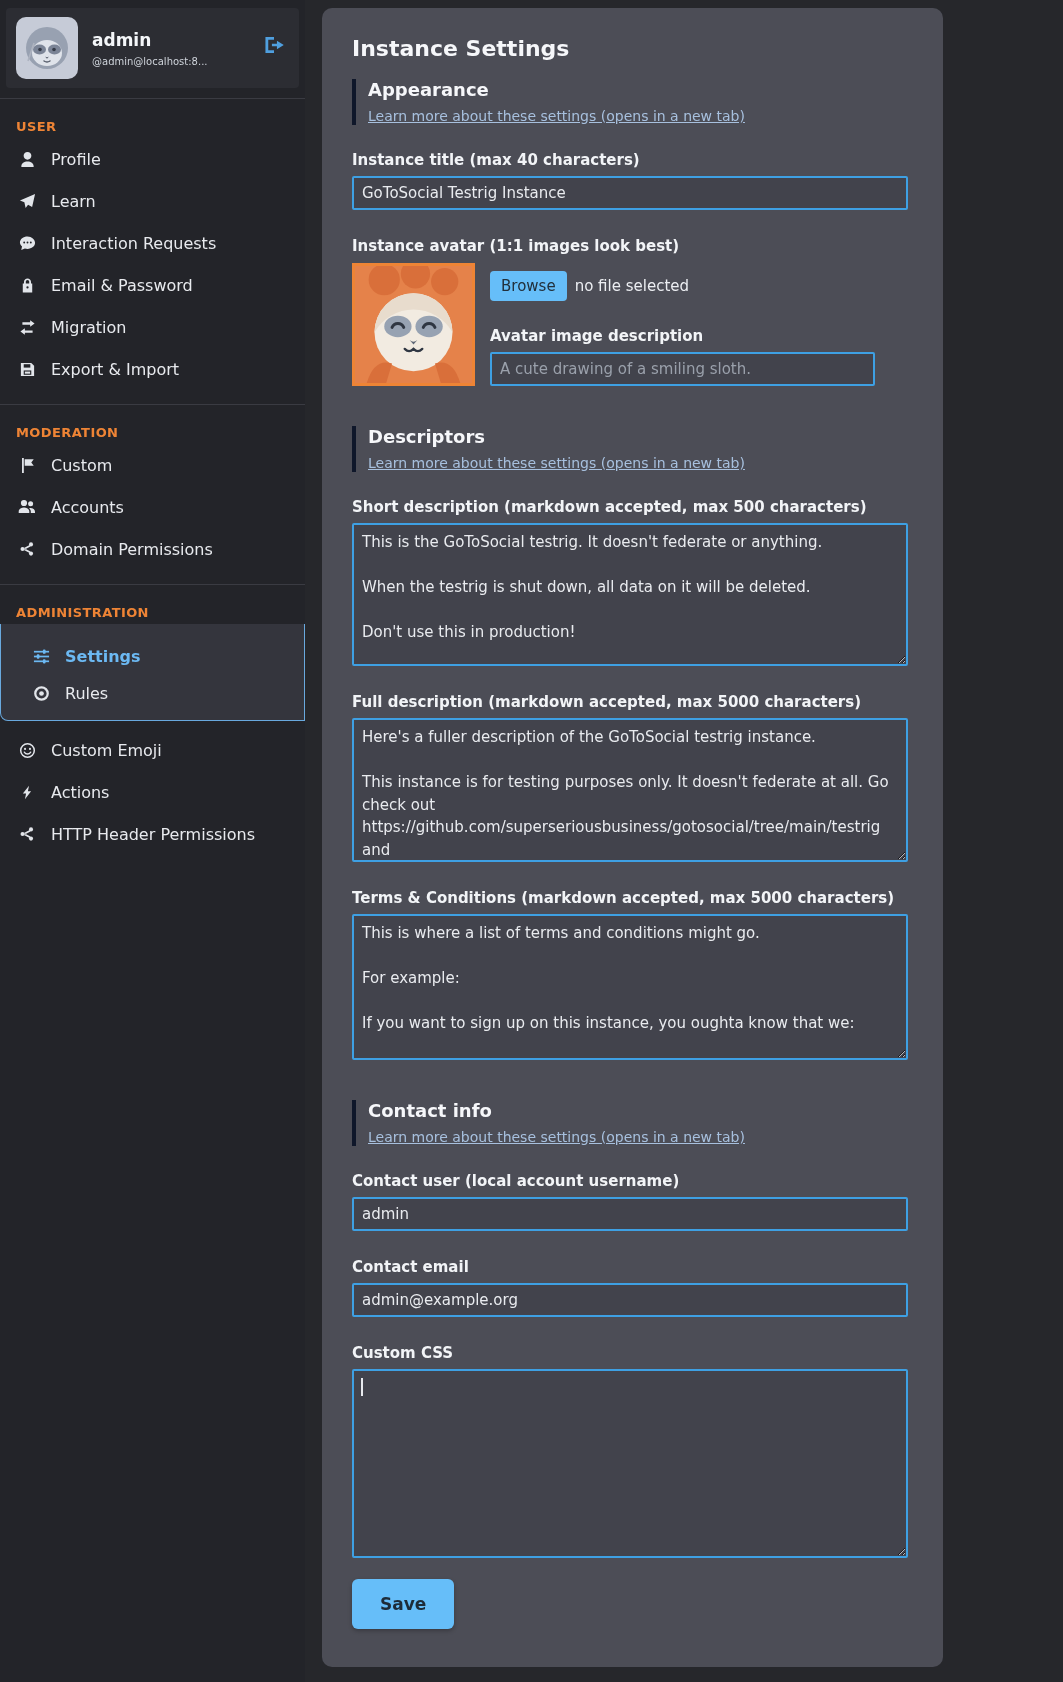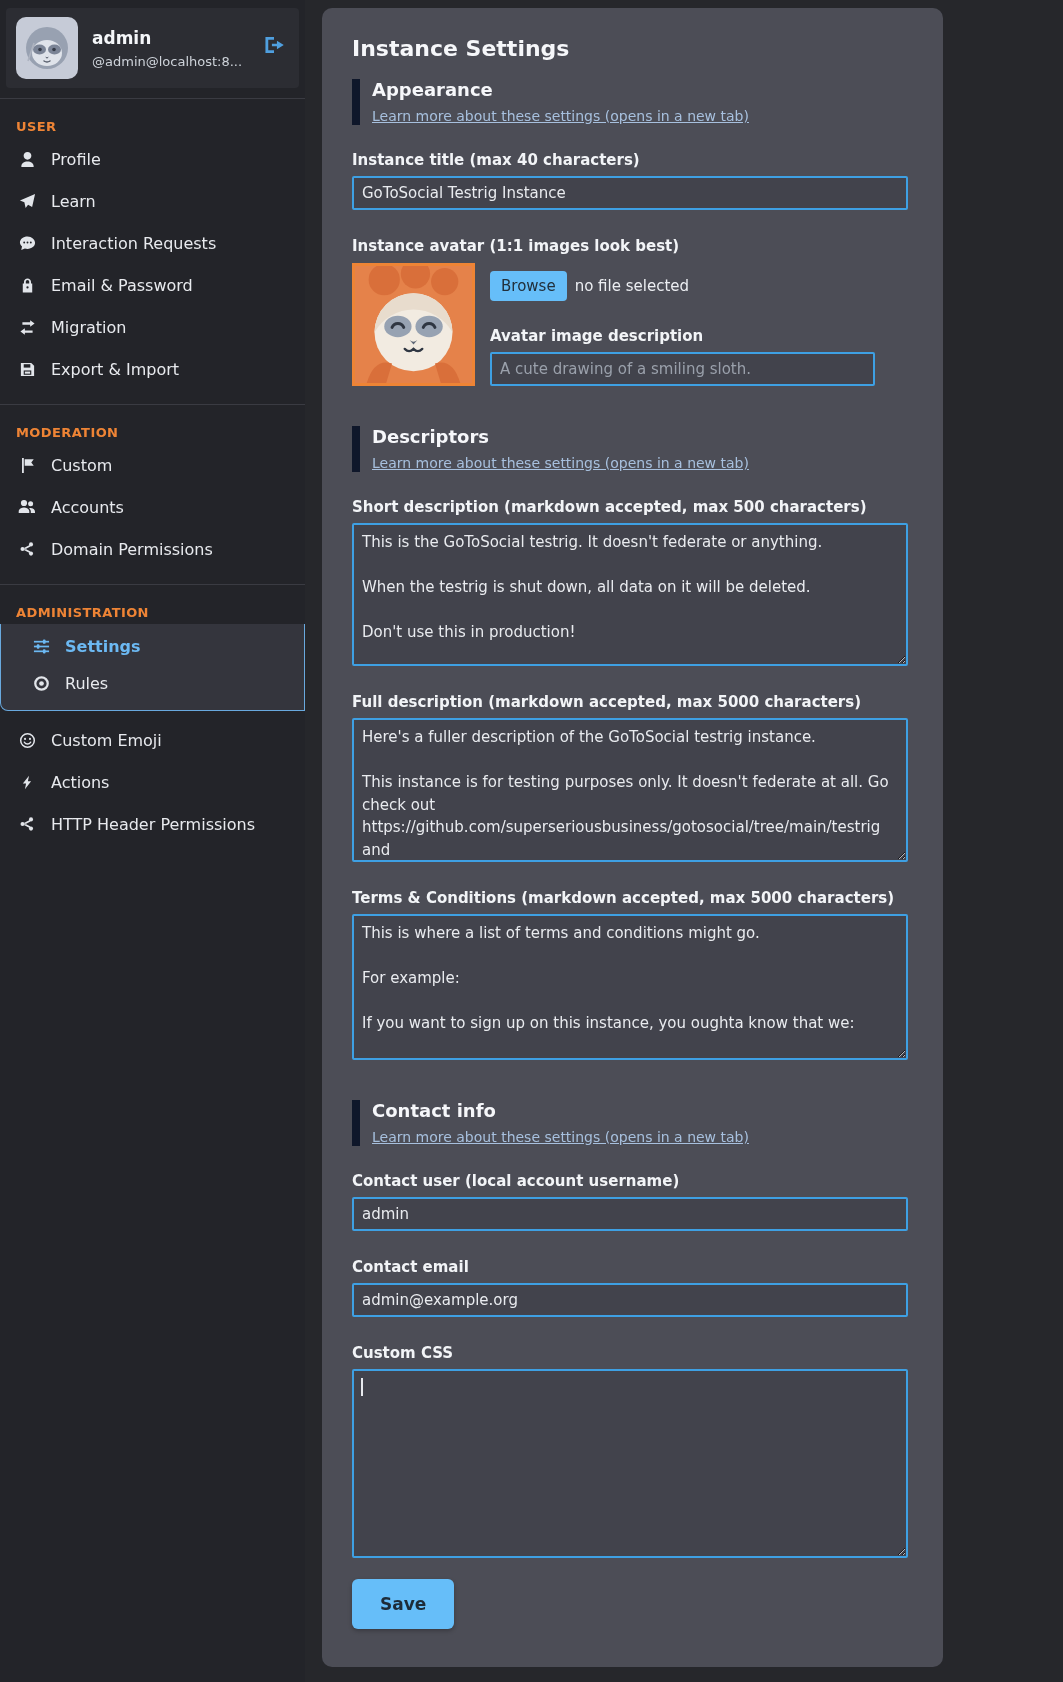--- a/index.html
+++ b/index.html
@@ -12,55 +12,55 @@
   .layout { display:flex; width:951px; height:1682px; }
 
   
   .sidebar { width:305px; flex:0 0 305px; background:#232429; }
   .user-card {
     margin:8px 6px 0 6px; padding:9px 10px; background:#2c2d33;
     border-radius:4px; display:flex; align-items:center; gap:14px; position:relative;
   }
   .user-card .avatar { width:62px; height:62px; border-radius:10px; flex:0 0 62px; }
   .user-card .uname { font-weight:bold; font-size:17px; color:#f4f6f9; margin-bottom:6px; }
-  .user-card .uhandle { font-size:13px; color:#ced3da; }
+  .user-card .uhandle { font-size:10px; color:#ced3da; }
   .logout { position:absolute; right:14px; top:26px; color:#4f9fdf; cursor:pointer; }
   .sidebar-divider { border-top:1px solid #3a3b42; margin:10px 0 0 0; }
 
   .nav-section-header {
     color:#ee8435; font-weight:bold; font-size:13px; letter-spacing:.4px;
     padding:20px 16px 4px 16px;
   }
   .nav-item {
     display:flex; align-items:center; gap:14px; height:42px;
     padding-left:17px; font-size:16px; color:#e8eaee; cursor:pointer;
   }
   .nav-item .ico { width:20px; display:flex; justify-content:center; color:#e2e5ea; }
   .nav-item.selected {
     background:#8dcbf9; color:#23282e; font-weight:bold;
     border-radius:8px 8px 0 0; height:37px; margin-top:6px;
   }
   .nav-item.selected .ico { color:#23282e; }
   .submenu {
     background:#34353d; border:1px solid #69a9de; border-top:none;
-    border-radius:0 0 0 8px; padding:4px 0 8px 0; margin-bottom:8px;
+    border-radius:0 0 0 8px; padding:14px 0 8px 0; margin-bottom:8px;
   }
   .submenu .nav-item { height:37px; padding-left:30px; font-size:16px; }
   .submenu .nav-item.active { color:#6cb9f3; font-weight:bold; }
   .submenu .nav-item.active .ico { color:#6cb9f3; }
 
   
   .main-wrap { flex:1; padding:8px 8px 15px 17px; }
   .panel {
     background:#4c4d56; border-radius:10px; height:1659px;
     padding:28px 35px 0 30px; overflow:hidden;
   }
   .page-title { font-size:22px; font-weight:bold; color:#f6f7fa; margin-bottom:18px; }
 
-  .section-header { border-left:8px solid #0f172a; padding-left:12px; margin-bottom:26px; }
+  .section-header { border-left:4px solid #0f172a; padding-left:12px; margin-bottom:26px; }
   .section-header h2 { font-size:18px; font-weight:bold; color:#f6f7fa; margin-bottom:6px; }
   .section-header a { font-size:14px; color:#a7c0de; text-decoration:underline; cursor:pointer; }
   .mt-lg { margin-top:40px; }
 
   .field { margin-bottom:27px; }
   .field label { display:block; font-size:15px; font-weight:bold; color:#f2f4f7; margin-bottom:7px; }
   .txt-input, textarea {
     width:100%; background:#42434c; border:2px solid #3ea0e3; border-radius:2px;
     color:#e9ebef; font-size:15px; font-family:"DejaVu Sans","Liberation Sans",sans-serif;
     padding:6px 8px; outline:none; display:block;

